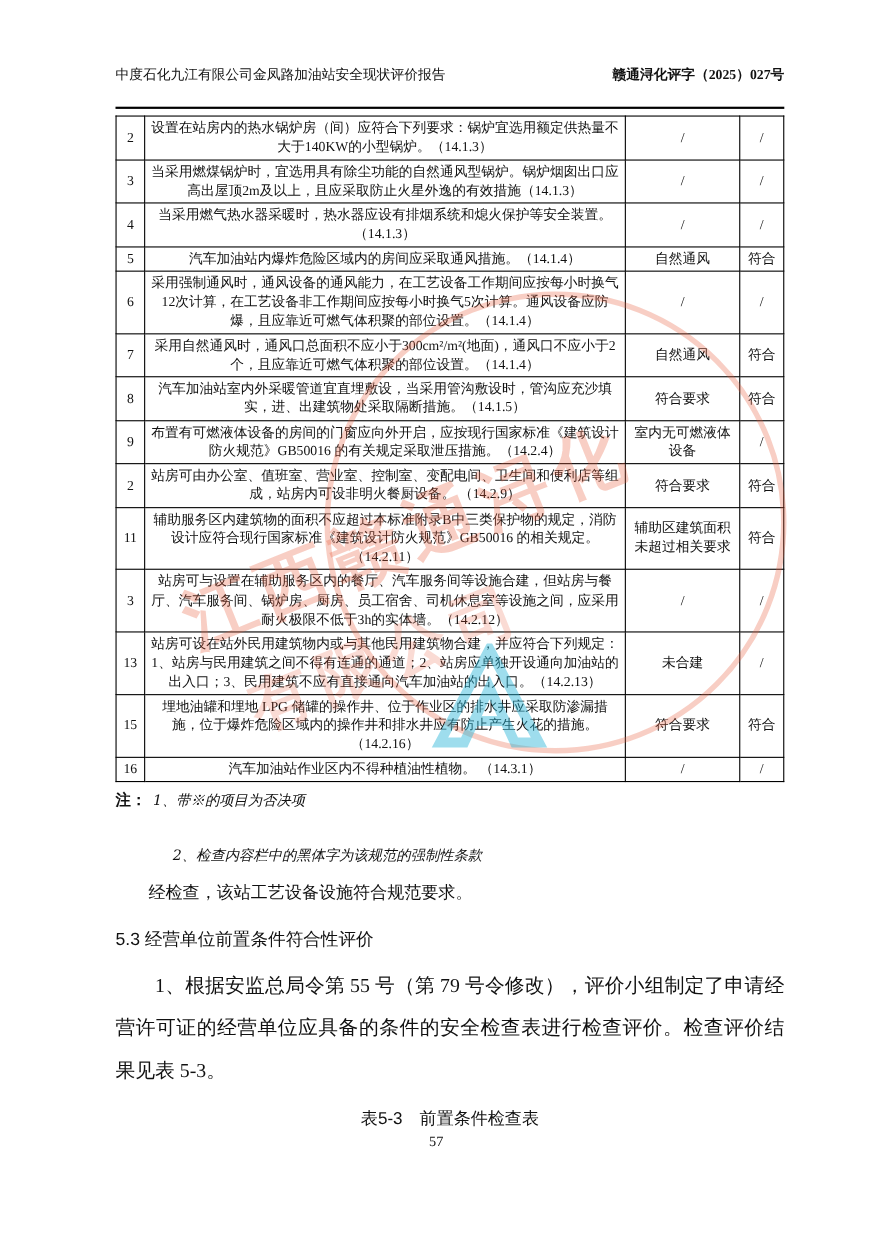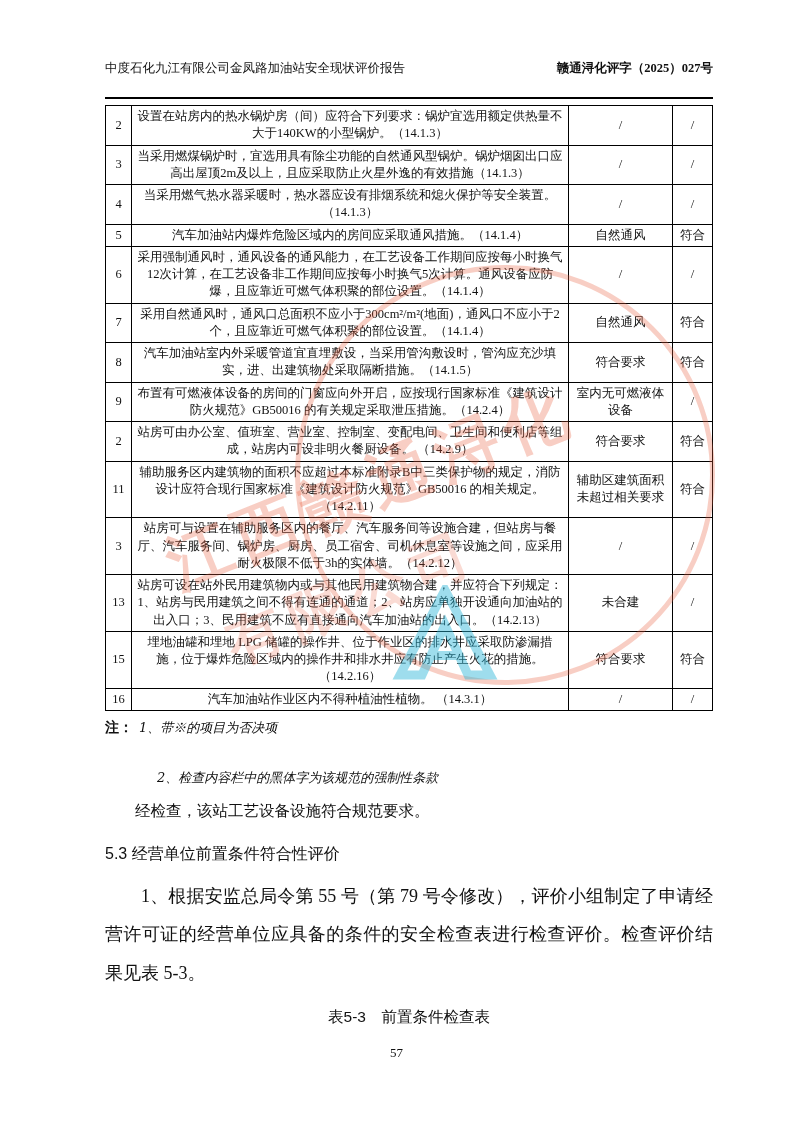--- a/index.html
+++ b/index.html
@@ -78,21 +78,21 @@
   .table-caption {
     margin-top:14px;
     text-align:center;
     font-size:15.5px;
     font-weight:normal;
     font-family:"Liberation Sans","DejaVu Sans",sans-serif;
   }
 
   .page-number {
     position:absolute;
-    bottom:61px; left:0; right:0;
+    bottom:76px; left:0; right:0;
     text-align:center;
     font-size:13px;
     z-index:2;
   }
 
   
   .watermark-layer { position:absolute; inset:0; z-index:3; pointer-events:none; }
   .seal-circle {
     position:absolute; left:295px; top:265px;
     width:420px; height:420px;

